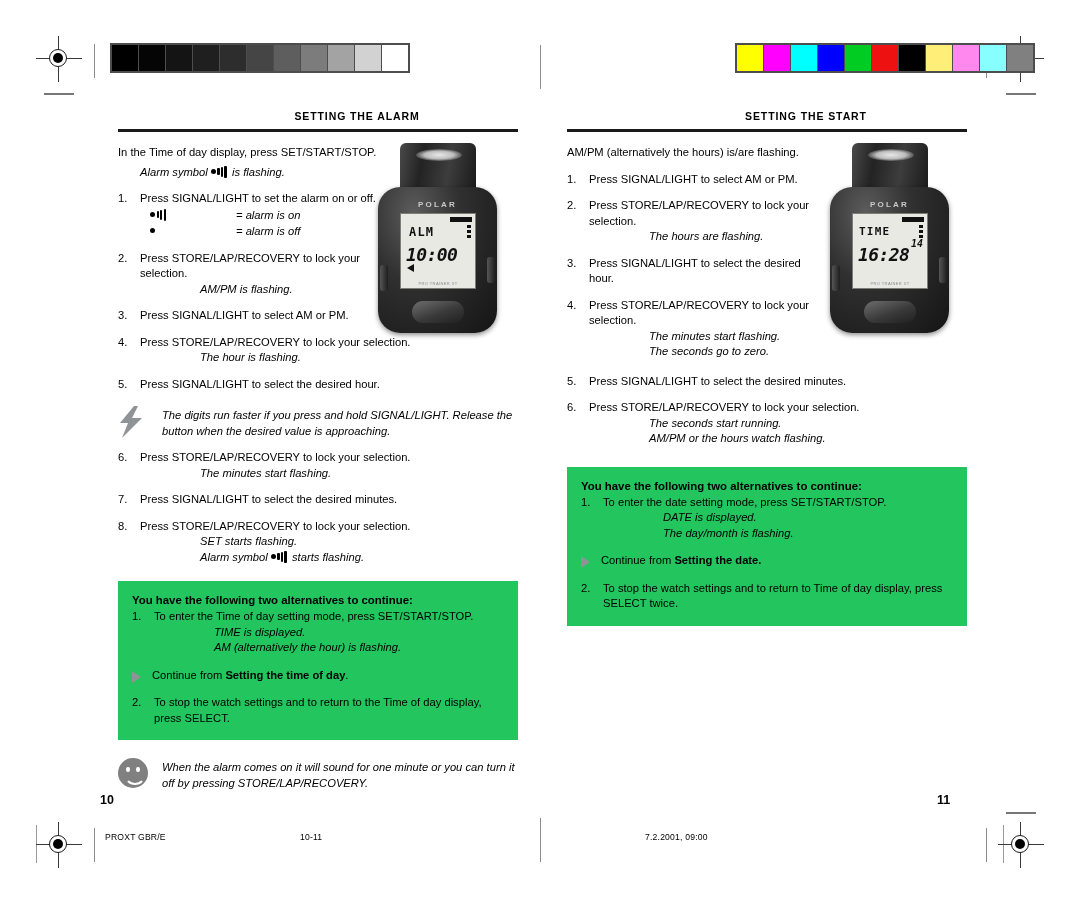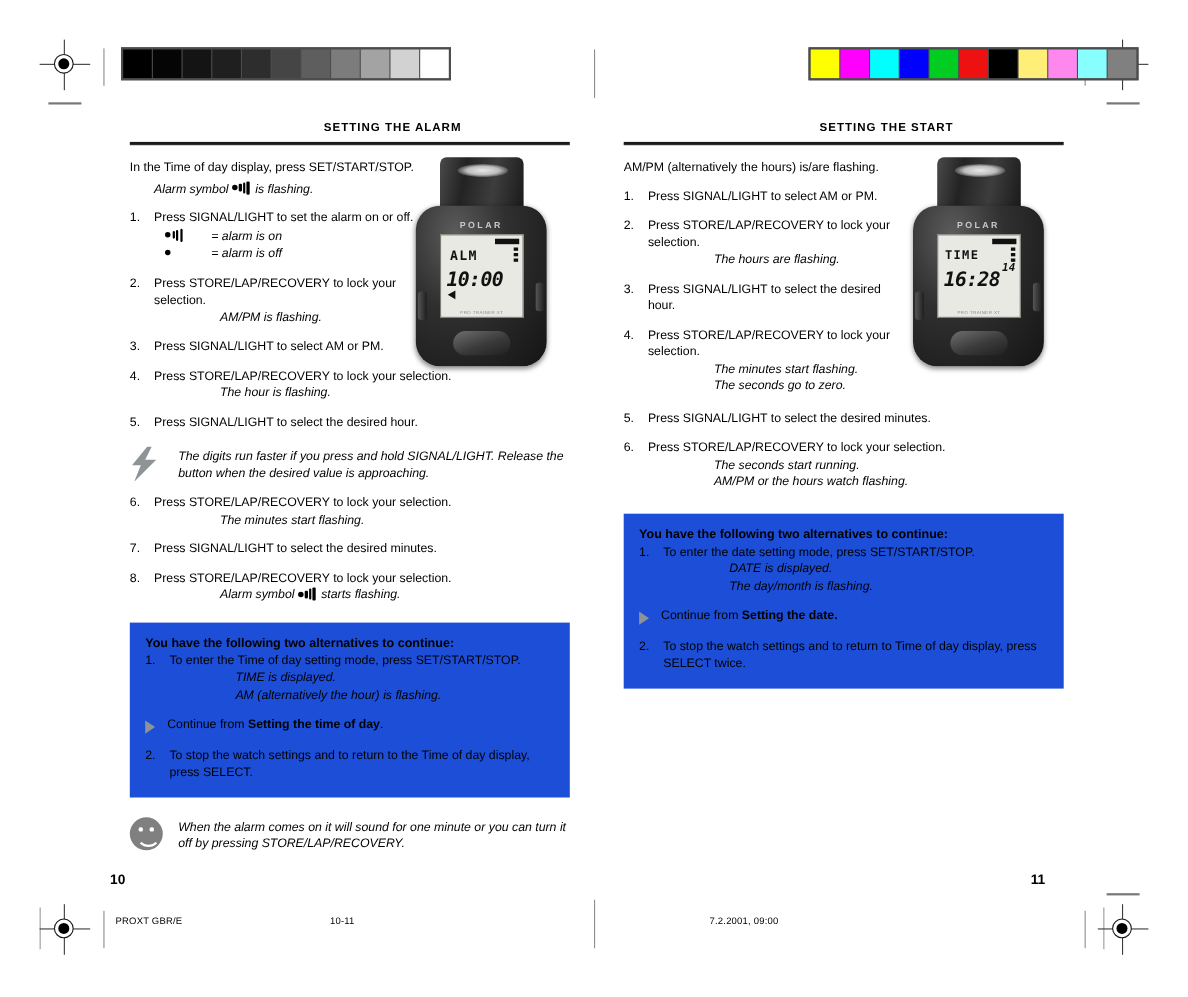--- a/index.html
+++ b/index.html
@@ -163,20 +163,21 @@
     width: 5px; height: 5px;
     border-radius: 50%;
     background: #000;
     vertical-align: 2px;
   }
 
   .sym-row {
     margin-top: 1px;
     display: flex;
     align-items: center;
+    gap: 44px;
   }
   .sym-row .sym-cell {
     width: 52px;
     flex: none;
     padding-left: 10px;
     box-sizing: border-box;
   }
 
   
   .callout {
@@ -225,21 +226,21 @@
     height: 12px;
     border: 2.4px solid #ffffff;
     border-top-color: transparent;
     border-left-color: transparent;
     border-right-color: transparent;
     border-radius: 0 0 18px 18px;
   }
 
   
   .alt-box {
-    background: #1d4ed8;
+    background: #22c55e;
     padding: 12px 14px 14px 14px;
     margin-top: 16px;
   }
   .alt-title {
     font-weight: bold;
     font-size: 11.4px;
     line-height: 15px;
     margin-bottom: 1px;
   }
   .alt-box ol.steps > li:first-child { margin-top: 0; }
@@ -549,20 +550,21 @@
         <span>Press STORE/LAP/RECOVERY to lock your selection.</span>
         <span class="sub ital indent-2">The minutes start flashing.</span>
       </li>
       <li>
         <span class="num">7.</span>
         <span>Press SIGNAL/LIGHT to select the desired minutes.</span>
       </li>
       <li>
         <span class="num">8.</span>
         <span>Press STORE/LAP/RECOVERY to lock your selection.</span>
+        <span class="sub ital indent-2">SET starts flashing.</span>
         <span class="sub ital indent-2">
           <span>Alarm symbol</span>
           <span class="alarm-sym">
             <span class="bead"></span><span class="w1"></span><span class="w2"></span><span class="w3"></span>
           </span>
           <span>starts flashing.</span>
         </span>
       </li>
     </ol>
 

